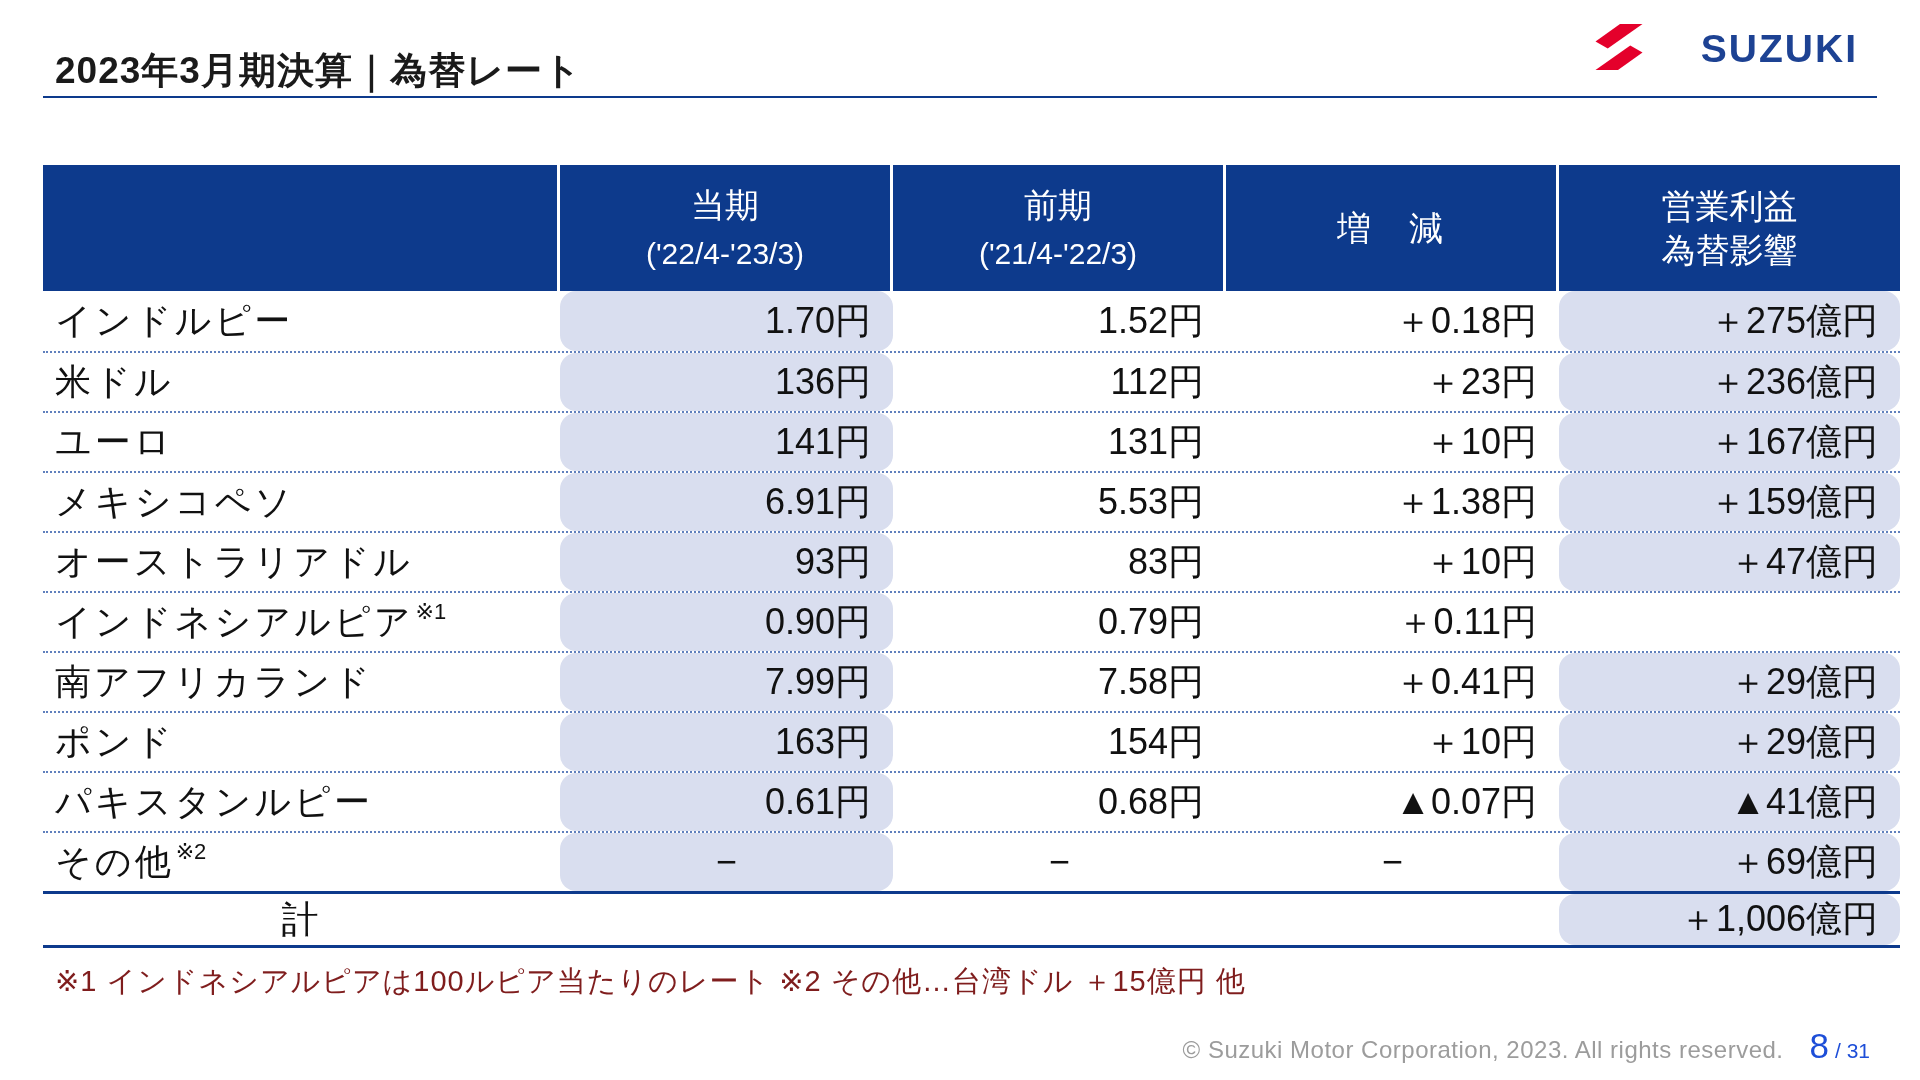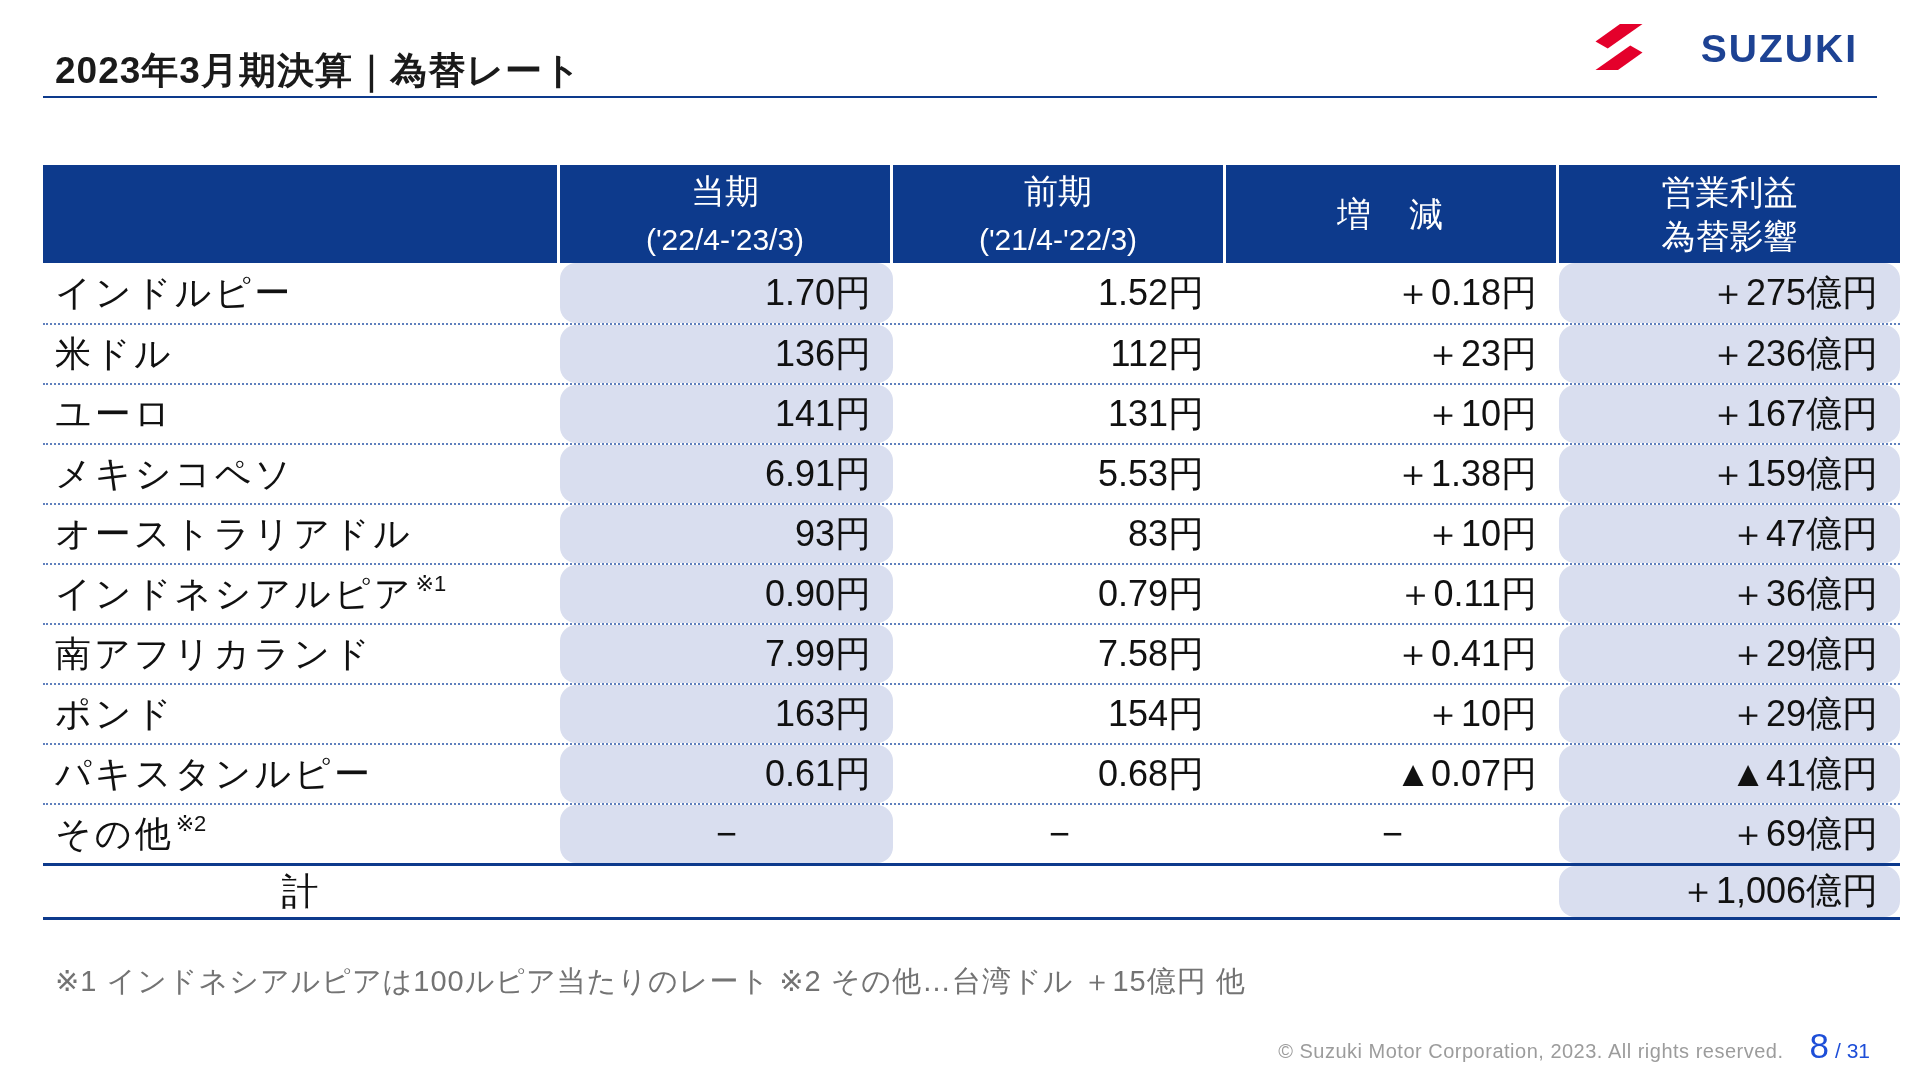--- a/index.html
+++ b/index.html
@@ -10,43 +10,43 @@
   
   .page-title { position:absolute; left:55px; top:46px; font-size:37px; font-weight:bold; color:#1a1a1a; letter-spacing:1px; }
   .title-rule { position:absolute; left:43px; right:43px; top:96px; height:2px; background:var(--navy,#0d3a8c); }
   .logo { position:absolute; right:62px; top:24px; display:flex; align-items:center; gap:12px; }
   .logo-word { font-size:39px; font-weight:800; color:var(--logo-blue,#1d4293); letter-spacing:2px;margin-left:44px; }
 
   
   .fx-table { position:absolute; left:43px; top:165px; width:1857px; --cols:517px 333px 333px 333px 341px; }
   .grid-row { display:grid; grid-template-columns:var(--cols); }
 
-  .hdr { height:98px; }
+  .hdr { height:126px; }
   .hdr-cell { background:var(--navy,#0d3a8c); color:#fff; display:flex; flex-direction:column; justify-content:center; align-items:center; border-right:3px solid #fff; line-height:1.3; }
   .hdr-cell:last-child { border-right:none; }
   .hdr-l1 { font-size:34px; }
   .hdr-l2 { font-size:30px; margin-top:6px; }
   .hdr-single { font-size:34px; letter-spacing:2px; }
 
   .data-row { height:60px; }
   .data-row + .data-row { border-top:2px dotted #6080bd; }
   .cell { display:flex; align-items:center; overflow:hidden; }
   .cell.label { padding-left:12px; font-size:36px; letter-spacing:3px; }
   .cell.val { justify-content:flex-end; padding-right:22px; font-size:36px;border-radius:16px; }
   .cell.val.center { justify-content:center; padding-right:0; }
   .shade { background:var(--light-blue,#d9deef); }
   sup.note { font-size:22px; letter-spacing:0; transform:translateY(-10px); margin-left:2px; }
 
   .total-row { height:57px; border-top:3px solid var(--navy,#0d3a8c); border-bottom:3px solid var(--navy,#0d3a8c); }
   .total-row .cell.label { justify-content:center; padding-left:0; font-size:37px; font-weight:400; }
 
   
-  .footnote { position:absolute; left:55px; top:962px; font-size:29px; color:#737373; letter-spacing:1px; }
+  .footnote { position:absolute; left:55px; top:962px; font-size:29px; color:#7f1d1d; letter-spacing:1px; }
   .credit { position:absolute; right:50px; top:1026px; display:flex; align-items:baseline; gap:26px; }
-  .copyright { font-size:20px; color:#9c9c9c; letter-spacing:0.5px; }
+  .copyright { font-size:24px; color:#9c9c9c; letter-spacing:0.5px; }
   .pagenum { font-size:21px; color:#1d4ed8; }
   .pagenum .big { font-size:35px; margin-right:6px; }
 </style>
 </head>
 <body>
 
 <div class="slide">
 
   <div class="page-title">2023年3月期決算｜為替レート</div>
 
@@ -134,21 +134,20 @@
     </div>
 
     <div class="grid-row data-row">
       <div class="cell label">
           <span>インドネシアルピア</span>
           <sup class="note">※1</sup>
         </div>
       <div class="cell val shade">0.90円</div>
       <div class="cell val">0.79円</div>
       <div class="cell val">＋0.11円</div>
-      <div class="cell val shade">＋36億円</div>
     </div>
 
     <div class="grid-row data-row">
       <div class="cell label">
           <span>南アフリカランド</span>
         </div>
       <div class="cell val shade">7.99円</div>
       <div class="cell val">7.58円</div>
       <div class="cell val">＋0.41円</div>
       <div class="cell val shade">＋29億円</div>

